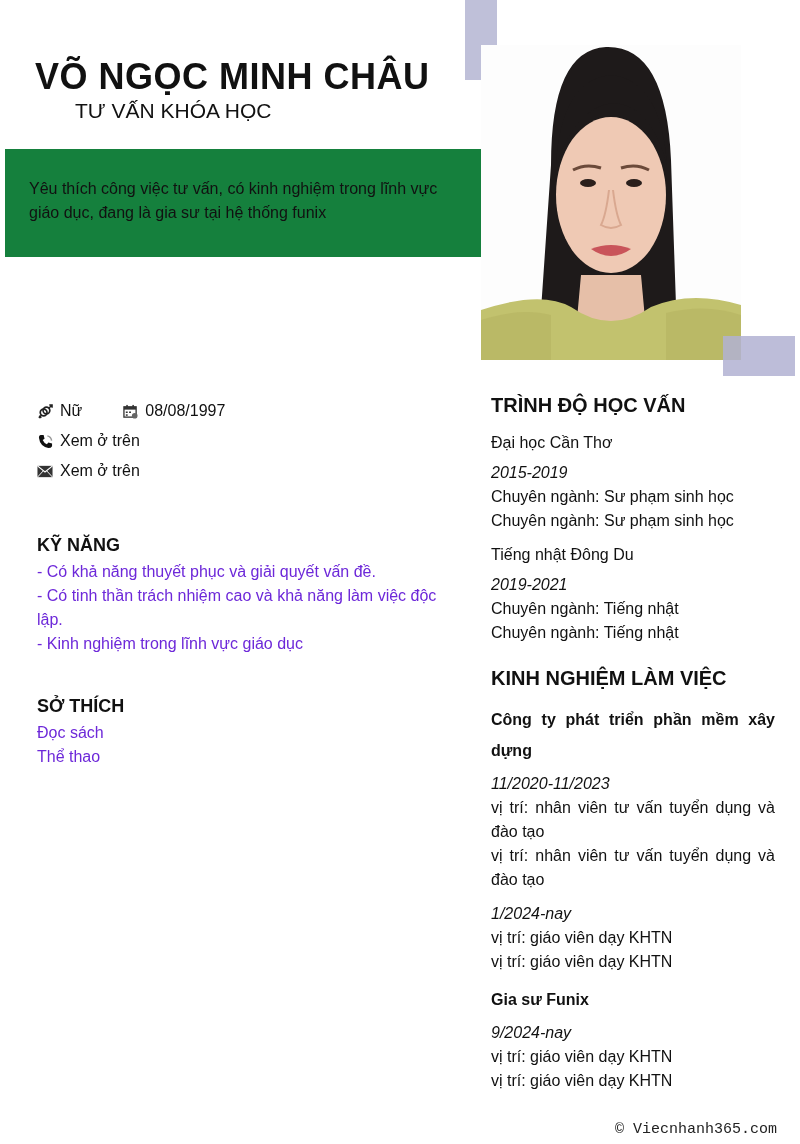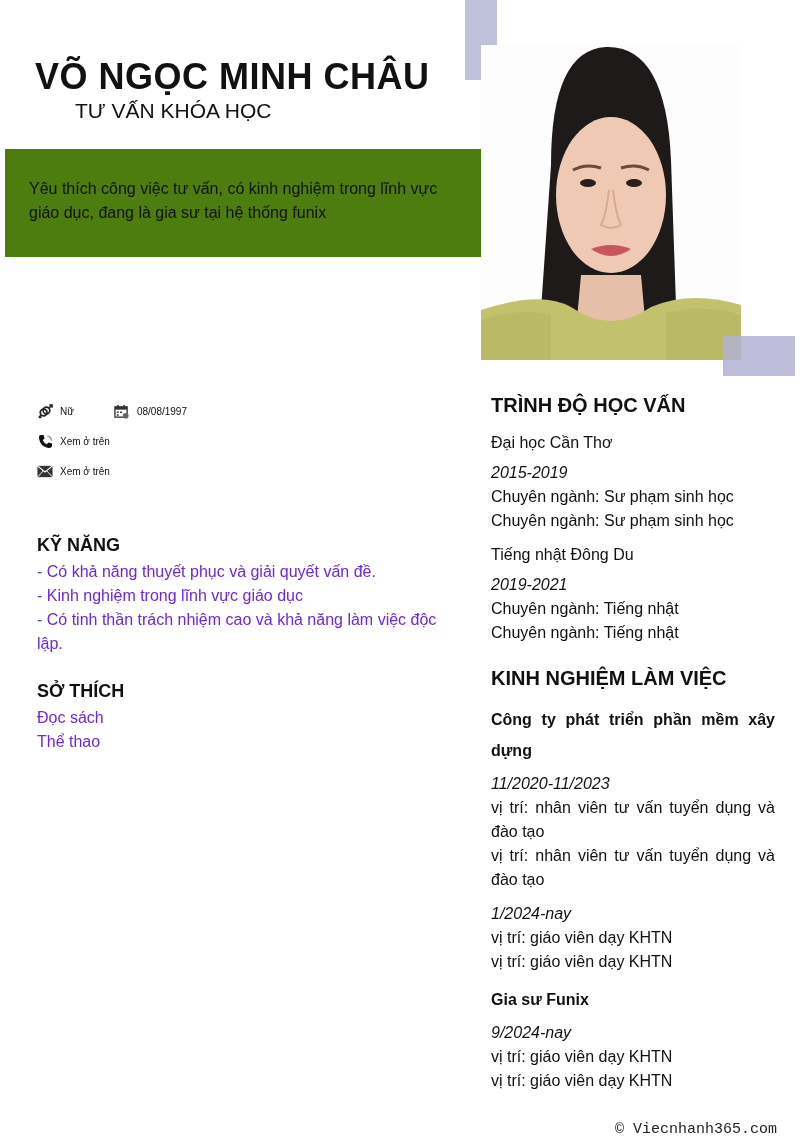--- a/index.html
+++ b/index.html
@@ -5,38 +5,38 @@
     * { box-sizing: border-box; margin: 0; padding: 0; }
     html, body { width: 800px; height: 1144px; background: #ffffff; overflow: hidden; }
     body { position: relative; font-family: "Liberation Sans", "DejaVu Sans", sans-serif; color: #111; }
 
     .deco-top { position: absolute; left: 465px; top: 0; width: 32px; height: 80px; background: #bfc0d9; }
     .deco-bottom { position: absolute; left: 723px; top: 336px; width: 72px; height: 40px; background: rgba(178,178,210,0.85); z-index: 3; }
 
     .name { position: absolute; left: 35px; top: 56px; font-size: 36px; font-weight: bold; letter-spacing: 0.5px; color: #111; white-space: nowrap; }
     .job-title { position: absolute; left: 75px; top: 99px; font-size: 21px; color: #111; white-space: nowrap; }
 
-    .summary-box { position: absolute; left: 5px; top: 149px; width: 476px; height: 108px; background: #4d7c0f; padding: 28px 32px 0 24px; }
+    .summary-box { position: absolute; left: 5px; top: 149px; width: 476px; height: 108px; background: #15803d; padding: 28px 32px 0 24px; }
     .summary-text { font-size: 16px; line-height: 24px; color: #111; }
 
     .photo { position: absolute; left: 481px; top: 45px; width: 260px; height: 315px; background: #fdfdfd; overflow: hidden; z-index: 2; }
     .photo svg { display: block; }
 
     .contact { position: absolute; left: 37px; top: 396px; width: 420px; }
-    .contact-row { display: flex; align-items: center; height: 30px; font-size: 10px; color: #111; }
+    .contact-row { display: flex; align-items: center; height: 30px; font-size: 16px; color: #111; }
     .contact-row .ic { width: 16px; height: 16px; display: inline-flex; align-items: center; justify-content: center; margin-right: 7px; }
     .contact-row .gap { width: 40px; }
 
     .sec-title { font-size: 18px; font-weight: bold; color: #111; }
     .left-sec { position: absolute; left: 37px; width: 425px; }
     .left-sec .body-line { font-size: 16px; line-height: 24px; color: #6d28d9; }
     .skills { top: 535px; }
     .skills .sec-title { margin-bottom: 4px; }
     .hobbies { top: 681px; }
-    .hobbies .sec-title { margin-bottom: 4px; }
+    .hobbies .sec-title { margin-bottom: 4px; margin-top: 15px; }
 
     .right-col { position: absolute; left: 491px; top: 394px; width: 284px; }
     .right-col .sec-title { font-size: 20px; margin-bottom: 14px; }
     .edu-item { margin-bottom: 10px; }
     .edu-school { font-size: 16px; line-height: 24px; margin-bottom: 6px; }
     .italic-date { font-size: 16px; line-height: 24px; font-style: italic; }
     .line { font-size: 16px; line-height: 24px; }
     .exp-sec { margin-top: 22px; }
     .exp-item { margin-bottom: 10px; }
     .exp-company { font-size: 16px; line-height: 31px; font-weight: bold; text-align: justify; margin-bottom: 6px; }
@@ -129,22 +129,22 @@
           <path d="M0.5 12.5 L6.5 6 M16.5 12.5 L10.5 6" stroke="#fff" stroke-width="1" fill="none"></path>
         </svg>
     </span>
     <span>Xem ở trên</span>
   </div>
 </div>
 
 <div class="left-sec skills">
   <div class="sec-title">KỸ NĂNG</div>
   <div class="body-line">- Có khả năng thuyết phục và giải quyết vấn đề.</div>
+  <div class="body-line">- Có tinh thần trách nhiệm cao và khả năng làm việc độc lập.</div>
   <div class="body-line">- Kinh nghiệm trong lĩnh vực giáo dục</div>
-  <div class="body-line">- Có tinh thần trách nhiệm cao và khả năng làm việc độc lập.</div>
 </div>
 
 <div class="left-sec hobbies">
   <div class="sec-title">SỞ THÍCH</div>
   <div class="body-line">Đọc sách</div>
   <div class="body-line">Thể thao</div>
 </div>
 
 <div class="right-col">
   <div class="edu-sec">

